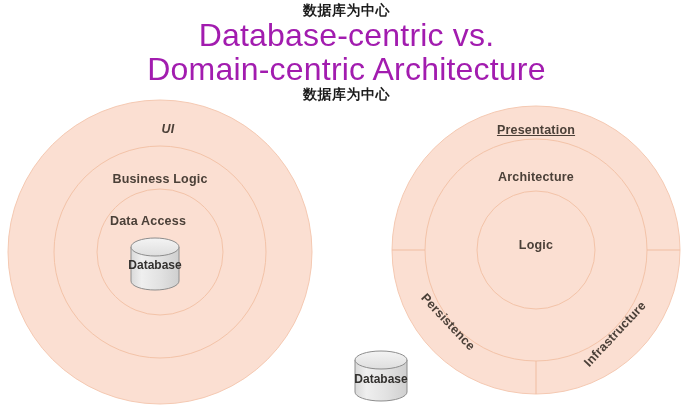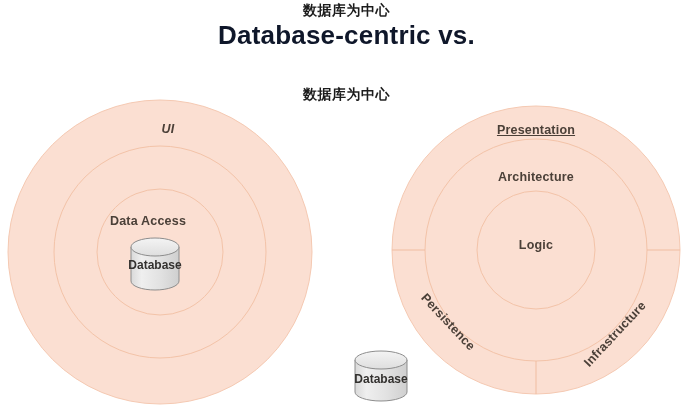--- a/index.html
+++ b/index.html
@@ -55,23 +55,23 @@
   .cn-bottom {
     position: absolute;
     left: 0; top: 85px;
     width: 693px;
   }
   .main-title {
     position: absolute;
     left: 0;
     top: 18px;
     width: 693px;
-    font-size: 26px;
-    font-weight: 700;
-    color: #0f172a;
+    font-size: 32px;
+    font-weight: 400;
+    color: #a21caf;
     line-height: 34px;
     letter-spacing: 0.2px;
   }
   .main-title .ln { display: block; }
 
   
   .ring-label {
     position: absolute;
     font-size: 12.5px;
     font-weight: 700;
@@ -137,25 +137,27 @@
     <g>
       <path d="M355,360 L355,392 A26,9 0 0 0 407,392 L407,360 Z" fill="url(#cylSide)" stroke="#8d8d8d" stroke-width="1"></path>
       <ellipse cx="381" cy="360" rx="26" ry="9" fill="url(#cylTop)" stroke="#8d8d8d" stroke-width="1"></ellipse>
     </g>
   </svg>
 
   <div class="title-block">
     <div class="cn-anno cn-top">数据库为中心</div>
     <div class="main-title">
       <span class="ln">Database-centric vs.</span>
+      <span class="ln">Domain-centric Architecture</span>
     </div>
     <div class="cn-anno cn-bottom">数据库为中心</div>
   </div>
 
   <div class="ring-label" style="left:168px; top:129px;font-style:italic;">UI</div>
+  <div class="ring-label" style="left:160px; top:179px;">Business Logic</div>
   <div class="ring-label" style="left:148px; top:221px;">Data Access</div>
   <div class="db-label" style="left:155px; top:265px;">Database</div>
 
   <div class="ring-label" style="left:536px; top:130px;text-decoration:underline;">Presentation</div>
   <div class="ring-label" style="left:536px; top:177px;">Architecture</div>
   <div class="ring-label" style="left:536px; top:245px;">Logic</div>
   <div class="ring-label rot-l" style="left:448px; top:322px;">Persistence</div>
   <div class="ring-label rot-r" style="left:615px; top:334px;">Infrastructure</div>
 
   <div class="db-label" style="left:381px; top:379px;">Database</div>

